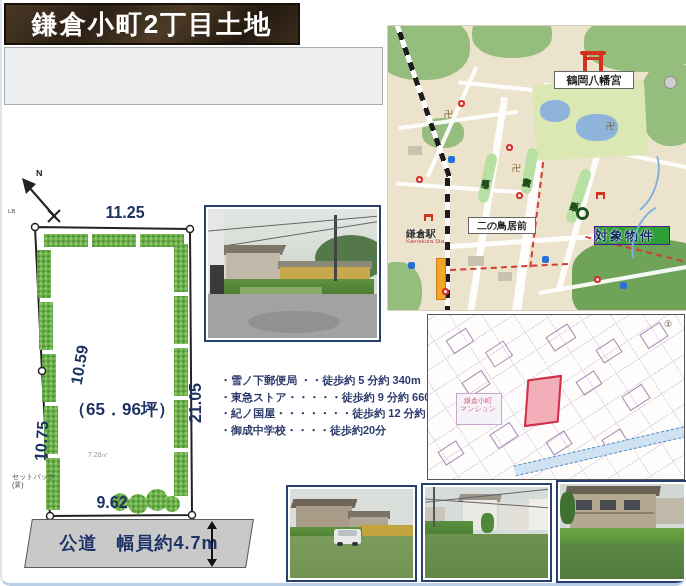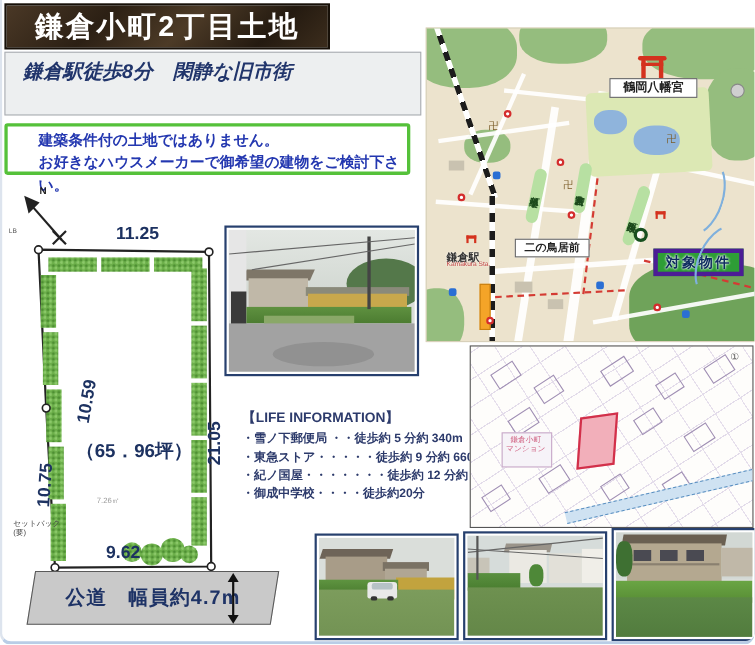--- a/index.html
+++ b/index.html
@@ -41,36 +41,31 @@
   .ph{position:relative;width:100%;height:100%;overflow:hidden;background:#d8dcd8;}
   
   .dim{color:#1d3261;font-weight:bold;font-size:16px;text-align:center;}
   .road-shape{left:26px;top:519px;width:222px;height:49px;background:#c9c9c9;border:1px solid #5a5a5a;
     transform:skewX(-9deg);box-sizing:border-box;}
   .road-shape span{display:block;transform:skewX(9deg);text-align:center;line-height:47px;
     color:#1e3366;font-weight:bold;font-size:18px;letter-spacing:1px;}
   .life{left:218px;top:372px;width:215px;color:#2c3a6b;}
   .life .hd{font-size:12.5px;font-weight:bold;margin-bottom:2px;}
   .life .it{font-size:11px;font-weight:bold;line-height:1.5;white-space:nowrap;}
-  .propbox{background:#2e9e36;border:4px solid #4c1d95;color:#0d2b5e;font-weight:900;font-size:13px;
-    letter-spacing:2px;text-align:center;line-height:17px;text-shadow:0 0 2px #fff,0 0 2px #fff;}
+  .propbox{background:#2e9e36;border:1px solid #4c1d95;color:#0d2b5e;font-weight:900;font-size:13px;
+    letter-spacing:2px;line-height:17px;text-shadow:0 0 2px #fff,0 0 2px #fff;}
   .wire{height:1px;background:#666;}
 </style>
 </head>
 <body>
 
 <div class="page">
 
   <div class="abs title-box">鎌倉小町2丁目土地</div>
   <div class="abs catch-box">
-    <div>鎌倉駅徒歩8分　閑静な旧市街</div>
-  </div>
-  <div class="abs notice-box">
-    <div>建築条件付の土地ではありません。</div>
-    <div>お好きなハウスメーカーで御希望の建物をご検討下さい。</div>
   </div>
 
   <div class="abs gmap">
     <i class="fp" style="left:-14px;top:-12px;width:96px;height:66px;"></i>
     <i class="fp" style="left:84px;top:-16px;width:80px;height:48px;"></i>
     <i class="fp" style="left:196px;top:-12px;width:116px;height:58px;"></i>
     <i class="fp" style="left:252px;top:36px;width:62px;height:84px;"></i>
     <i class="fp" style="left:34px;top:92px;width:42px;height:30px;"></i>
     <i class="fp" style="left:-16px;top:236px;width:50px;height:60px;"></i>
     <i class="fp" style="left:184px;top:214px;width:140px;height:86px;background:#6fa35a;border-radius:35%;"></i>
@@ -218,21 +213,20 @@
       <i style="left:32px;top:78px;width:82px;height:12px;background:#8aa868;"></i>
       <i style="left:0;bottom:0;right:0;height:44px;background:#a2a2a2;"></i>
       <i style="left:40px;bottom:5px;width:92px;height:22px;background:#919191;border-radius:50%;"></i>
       <i style="left:126px;top:6px;width:3px;height:66px;background:#444;"></i>
       <i class="wire" style="left:0;top:14px;width:170px;transform:rotate(-5deg);"></i>
       <i class="wire" style="left:20px;top:24px;width:150px;transform:rotate(-9deg);"></i>
     </div>
   </div>
 
   <div class="abs life">
-    <div class="hd">【LIFE INFORMATION】</div>
     <div class="it">・雪ノ下郵便局 ・・徒歩約 5 分約 340m</div>
     <div class="it">・東急ストア・・・・・徒歩約 9 分約 660m</div>
     <div class="it">・紀ノ国屋・・・・・・・徒歩約 12 分約 900m</div>
     <div class="it">・御成中学校・・・・徒歩約20分</div>
   </div>
 
   <div class="abs cad">
     <i class="cbl" style="left:20px;top:18px;width:22px;height:14px;transform:rotate(-33deg);"></i>
     <i class="cbl" style="left:60px;top:30px;width:20px;height:16px;transform:rotate(-33deg);"></i>
     <i class="cbl" style="left:120px;top:14px;width:24px;height:15px;transform:rotate(-33deg);"></i>

